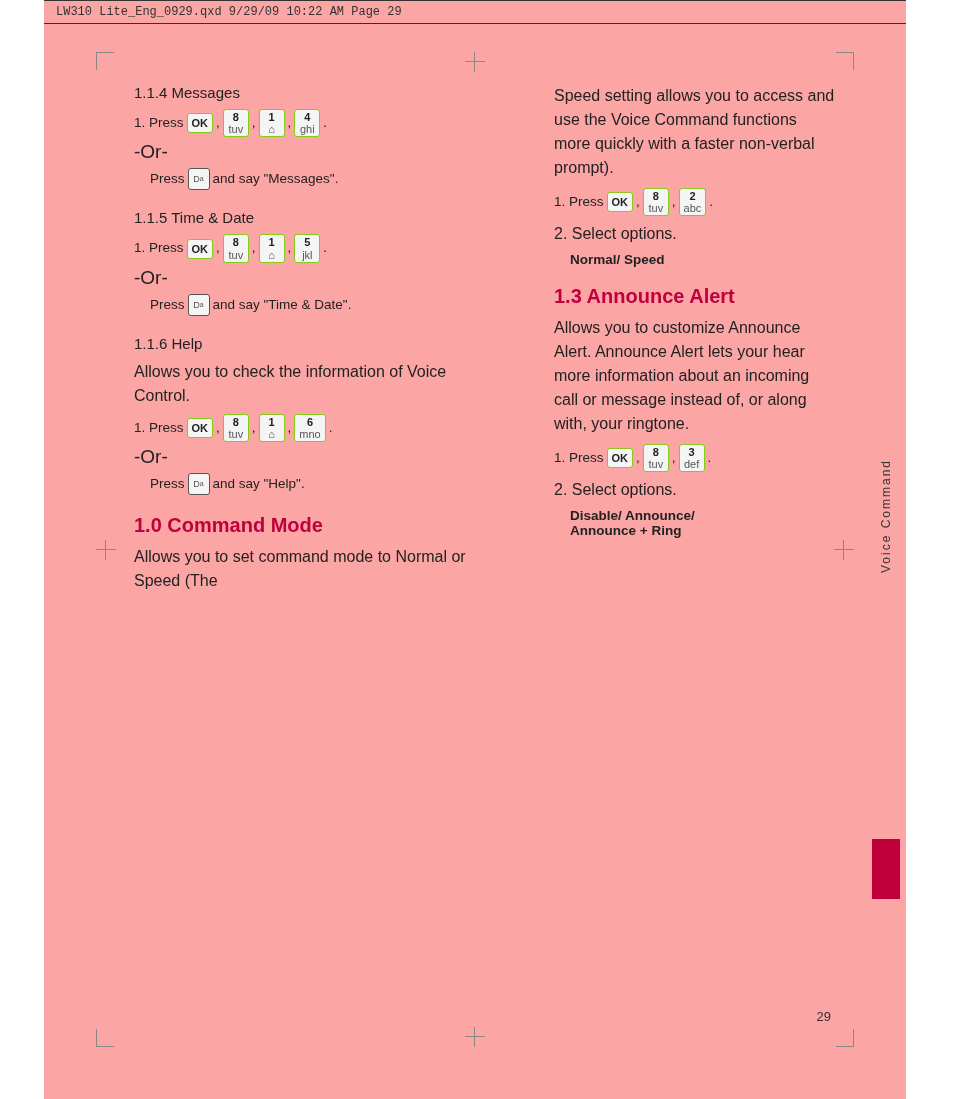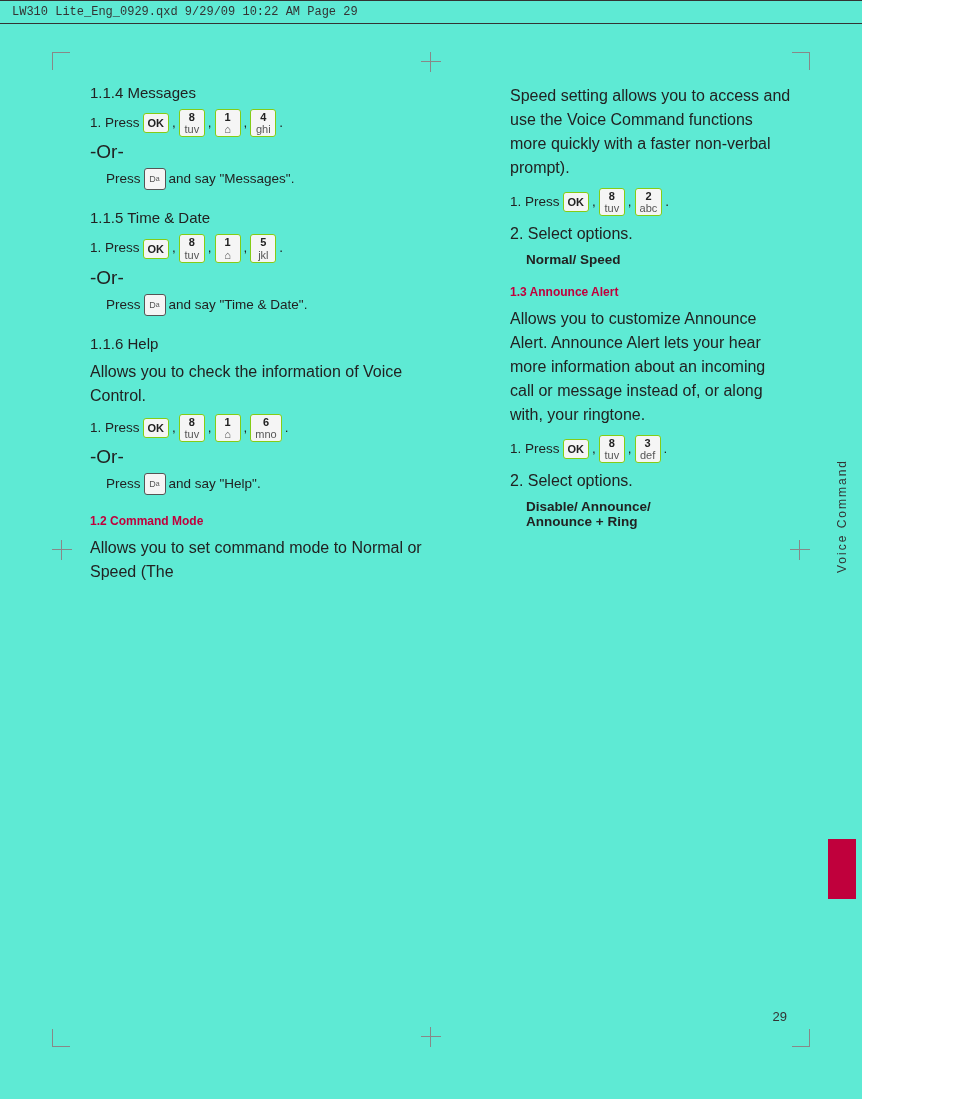--- a/index.html
+++ b/index.html
@@ -11,22 +11,23 @@
       color: #222;
       width: 954px;
       min-height: 1099px;
       position: relative;
       overflow: hidden;
     }
 
     .page-wrapper {
       width: 862px;
       min-height: 1099px;
-      background: #5eead4;
+      background: #fca5a5;
       position: relative;
+      margin-left: 44px;
     }
 
     
     .header-bar {
       width: 100%;
       border-top: 1px solid #333;
       border-bottom: 1px solid #333;
       padding: 4px 12px;
       font-family: 'Courier New', monospace;
       font-size: 12px;
@@ -98,21 +99,21 @@
     
     .section-heading {
       font-weight: normal;
       font-size: 15px;
       margin-bottom: 8px;
       margin-top: 0;
     }
 
     .section-heading-colored {
       color: #c0003c;
-      font-size: 12px;
+      font-size: 20px;
       font-weight: bold;
       margin-bottom: 8px;
       margin-top: 0;
     }
 
     .body-text {
       font-size: 16px;
       line-height: 1.5;
       margin-bottom: 6px;
     }
@@ -347,21 +348,21 @@
         </div>
         <div class="or-line indent">-Or-</div>
         <div class="press-line indent">
           <span>Press</span>
           <span class="key-btn-small" style="font-size:9px; color:#555;">D<sub style="font-size:7px">a</sub></span>
           <span>and say "Help".</span>
         </div>
       </div>
 
       <div class="section-block">
-        <div class="section-heading-colored">1.2 Command Mode</div>
+        <div class="section-heading-colored">1.0 Command Mode</div>
         <div class="body-text">Allows you to set command mode to Normal or Speed (The</div>
       </div>
 
     </div>
 
     <div class="right-col">
 
       <div class="section-block">
         <div class="body-text">Speed setting allows you to access and use the Voice Command functions more quickly with a faster non-verbal prompt).</div>
         <div class="press-line" style="margin-top:8px;">

